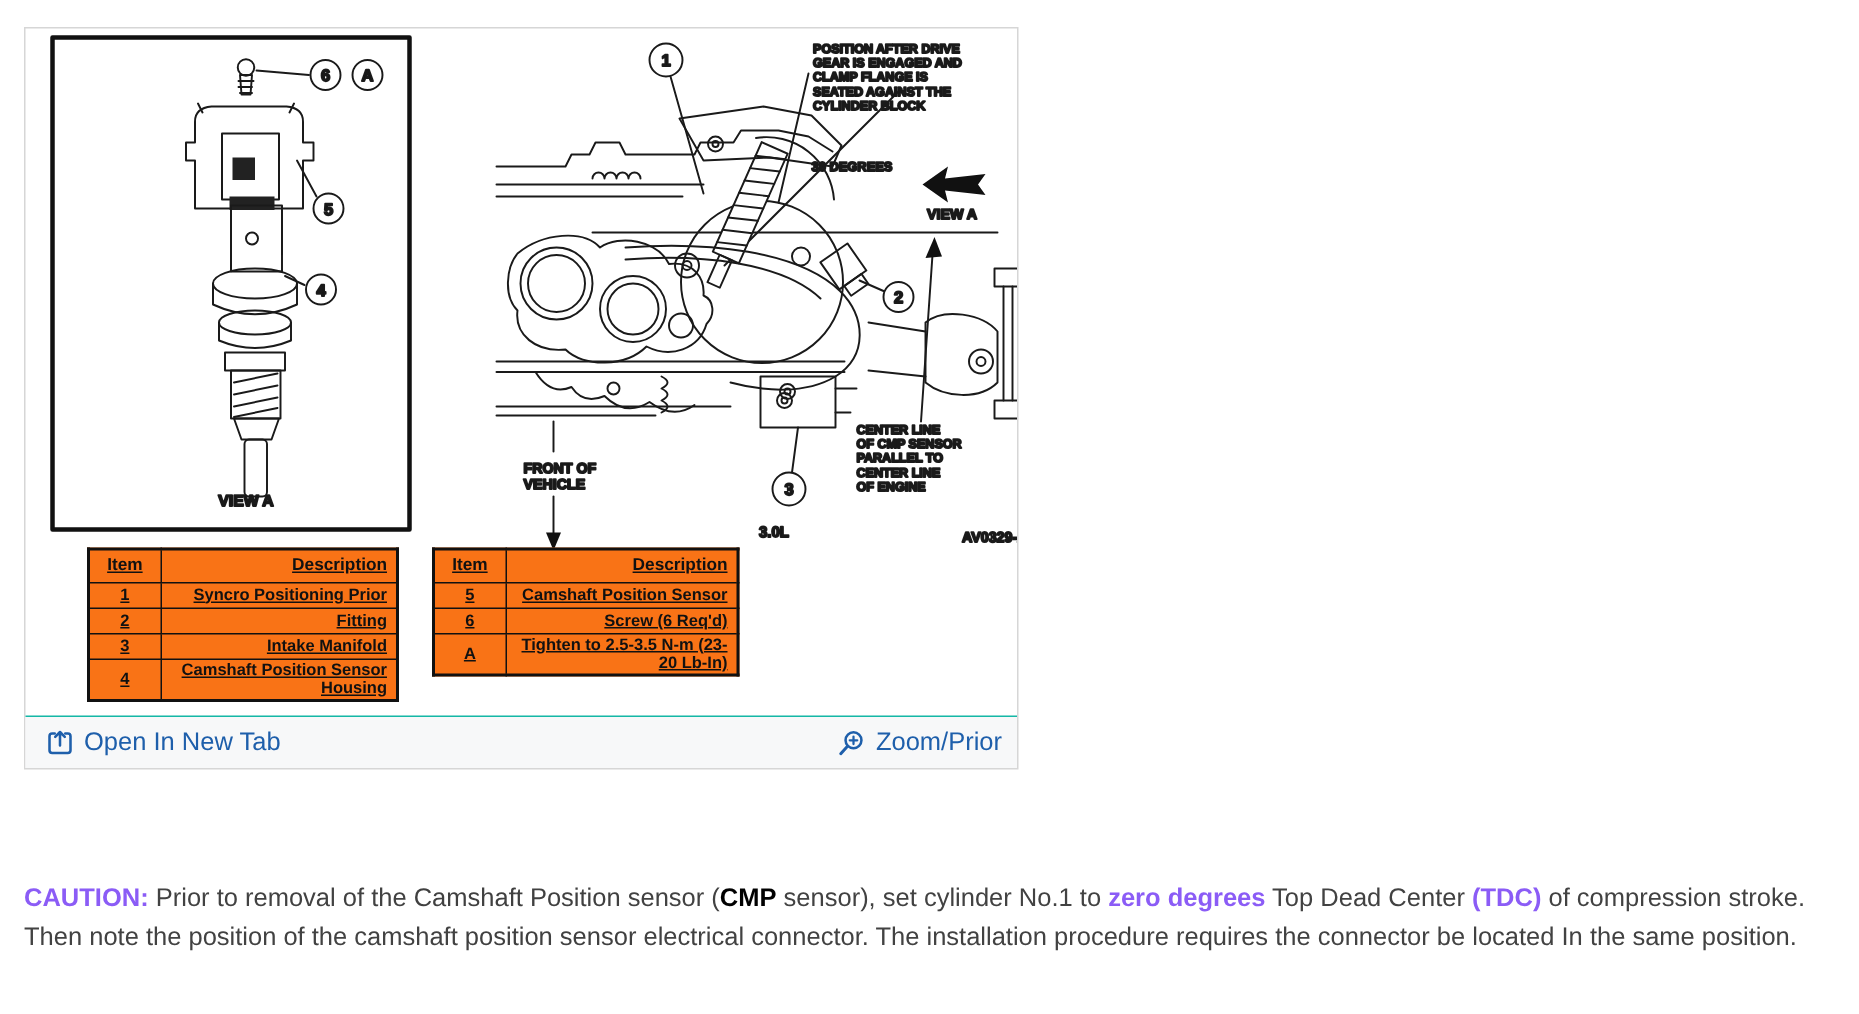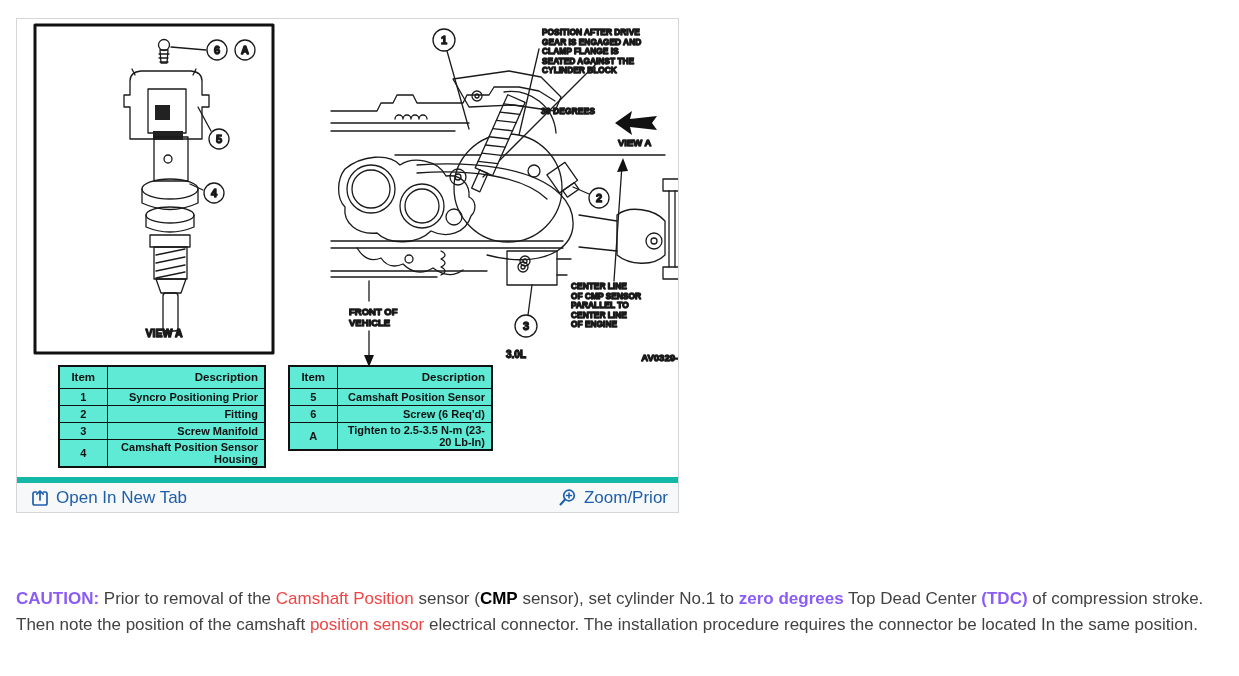--- a/index.html
+++ b/index.html
@@ -7,51 +7,51 @@
 
   .figure-panel{
     position:absolute; left:16px; top:18px; width:663px; height:495px;
     background:#ffffff; border:1px solid #d6d6d6;
   }
   .figure-content{ position:absolute; left:0; top:0; width:661px; height:458px; overflow:hidden; }
   .figure-svg{ position:absolute; left:0; top:0; }
 
   
   .parts-table{
-    position:absolute; border-collapse:collapse; background:#5eead4;
-    font-size:11px; font-weight:bold; color:#111;
+    position:absolute; border-collapse:collapse; background:#f97316;
+    font-size:11px; font-weight:bold; color:#111;text-decoration:underline;
   }
   .parts-table.left{ left:41px; top:346px; width:208px; }
   .parts-table.right{ left:271px; top:346px; width:205px; }
   .parts-table th, .parts-table td{ border:1.5px solid #111; padding:1px 6px; text-align:right; }
   .parts-table th{ height:22px; font-size:11.5px; }
   .parts-table td{ height:17px; line-height:12px; }
   .parts-table th.item-col, .parts-table td.item-col{ width:48px; text-align:center; }
   .parts-table{ border:2px solid #111; }
 
   
   .figure-footer{
     position:absolute; left:0; bottom:0; width:661px; height:35px;
-    background:#f7f8f9; border-top:6px solid #14b8a6;
+    background:#f7f8f9; border-top:1px solid #14b8a6;
     display:flex; align-items:center; justify-content:space-between;
     padding:0 10px 0 14px;
   }
   .fig-link{
     display:inline-flex; align-items:center; gap:7px;
     color:#1e5fab; font-size:17px; cursor:pointer; text-decoration:none;
   }
   .fig-link svg{ display:block; }
 
   
   .caution{
     position:absolute; left:16px; top:586px; width:1216px;
     font-size:17px; line-height:25.5px; color:#424242;
   }
   .caution .seg-bold{ font-weight:bold; color:#8b5cf6; }
-  .caution .seg-link{ color:#ef4444; }
+  .caution .seg-link{ color:#404040; }
   .caution .seg-link-bold{ color:#000000; font-weight:bold; }
 
   
   .dlabel{ font-family:"Liberation Sans", sans-serif; font-weight:bold; fill:#111; }
 </style>
 </head>
 <body>
 
 <div class="figure-panel">
   <div class="figure-content">
@@ -221,21 +221,21 @@
           <tr>
             <td class="item-col">1</td>
             <td>Syncro Positioning Prior</td>
           </tr>
           <tr>
             <td class="item-col">2</td>
             <td>Fitting</td>
           </tr>
           <tr>
             <td class="item-col">3</td>
-            <td>Screw Manifold</td>
+            <td>Intake Manifold</td>
           </tr>
           <tr>
             <td class="item-col">4</td>
             <td>Camshaft Position Sensor Housing</td>
           </tr>
         </tbody>
     </table>
 
     <table class="parts-table right">
       <thead>

